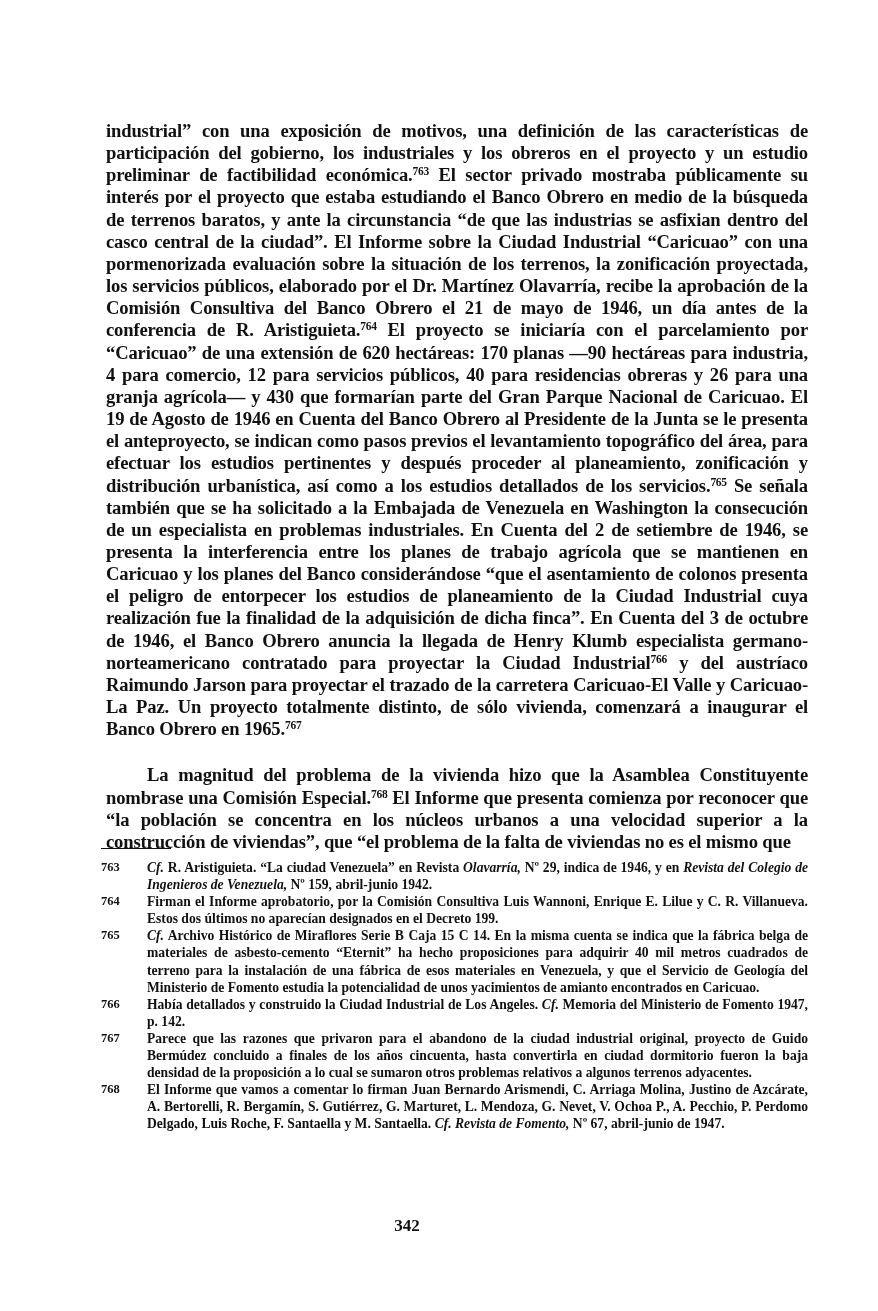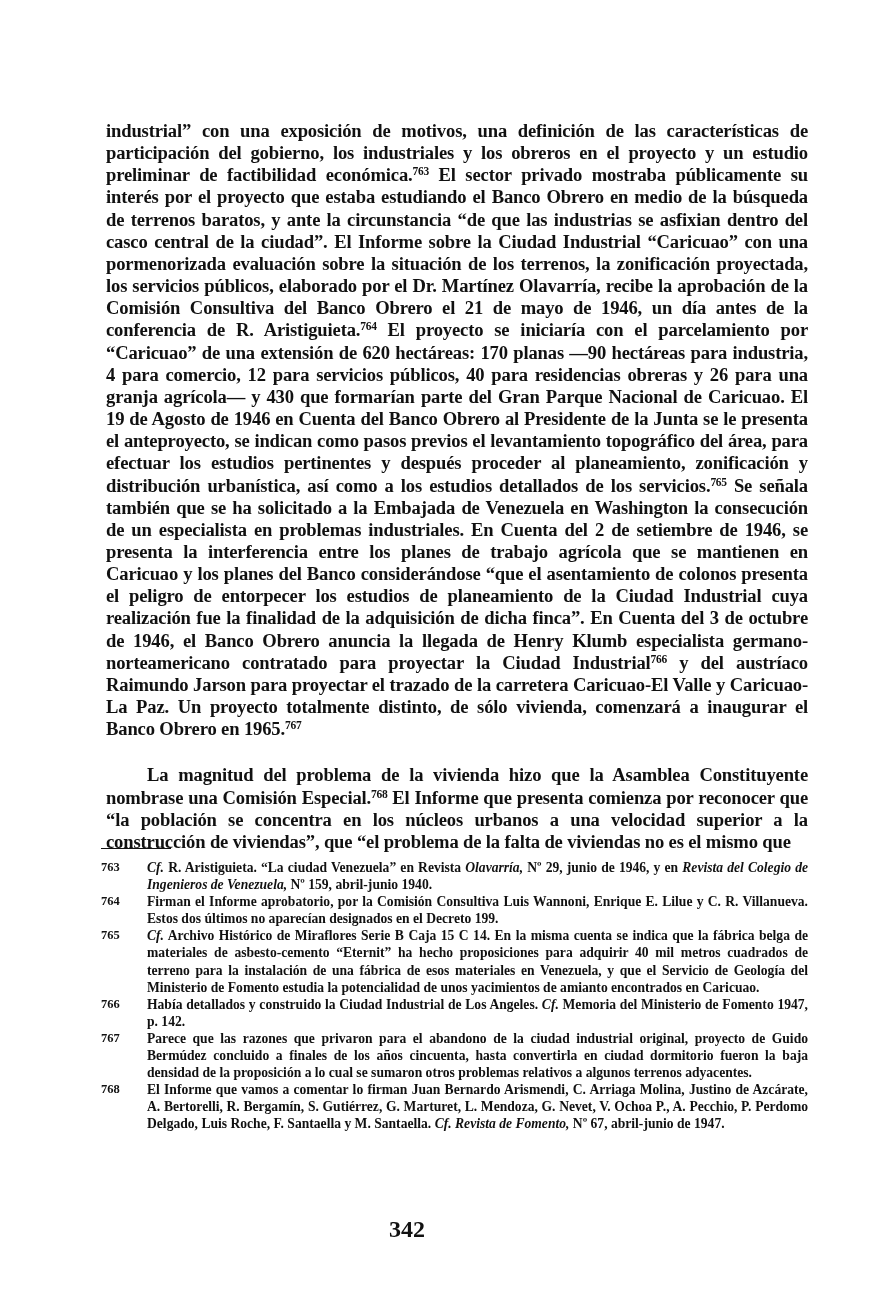--- a/index.html
+++ b/index.html
@@ -71,34 +71,34 @@
       top: 0;
       font-size: 12.5px;
     }
     .fn-text i { font-style: italic; }
     .page-number {
       position: absolute;
       left: 0;
       width: 814px;
       top: 1216px;
       text-align: center;
-      font-size: 24px;
+      font-size: 17px;
     }
   </style>
 </head>
 <body>
 
 <div class="page">
   <div class="body-text" id="body-text">
       <p><span>industrial” con una exposición de motivos, una definición de las características de participación del gobierno, los industriales y los obreros en el proyecto y un estudio preliminar de factibilidad económica.</span><sup class="fn">763</sup><span> El sector privado mostraba públicamente su interés por el proyecto que estaba estudiando el Banco Obrero en medio de la búsqueda de terrenos baratos, y ante la circunstancia “de que las industrias se asfixian dentro del casco central de la ciudad”. El Informe sobre la Ciudad Industrial “Caricuao” con una pormenorizada evaluación sobre la situación de los terrenos, la zonificación proyectada, los servicios públicos, elaborado por el Dr. Martínez Olavarría,  recibe la aprobación de la Comisión Consultiva del Banco Obrero el 21 de mayo de 1946, un día antes de la conferencia de R. Aristiguieta.</span><sup class="fn">764</sup><span> El proyecto se iniciaría con el parcelamiento por “Caricuao” de una extensión de 620 hectáreas: 170 planas —90 hectáreas para industria, 4 para comercio, 12 para servicios públicos, 40 para residencias obreras y 26 para una granja agrícola— y 430 que formarían parte del Gran Parque Nacional de Caricuao. El 19 de Agosto de 1946 en Cuenta del Banco Obrero al Presidente de la Junta se le presenta el anteproyecto, se indican como pasos previos el levantamiento topográfico del área, para efectuar los estudios pertinentes y después proceder al planeamiento, zonificación y distribución urbanística, así como a  los estudios detallados de los servicios.</span><sup class="fn">765</sup><span> Se señala también que se ha solicitado a la Embajada de Venezuela en Washington la consecución de un especialista en problemas industriales. En Cuenta del 2 de setiembre de 1946, se presenta la interferencia entre los planes de trabajo agrícola que se mantienen en Caricuao y los planes del Banco considerándose “que el asentamiento de colonos presenta el peligro de entorpecer los estudios de planeamiento de la Ciudad Industrial cuya realización fue la finalidad de la adquisición de dicha finca”. En Cuenta del 3 de octubre de 1946, el Banco Obrero anuncia la llegada de Henry Klumb especialista germano-norteamericano contratado para proyectar la Ciudad Industrial</span><sup class="fn">766</sup><span> y del austríaco  Raimundo Jarson para proyectar el trazado de la carretera Caricuao-El Valle y Caricuao-La Paz. Un proyecto totalmente distinto, de sólo vivienda, comenzará a inaugurar el Banco Obrero en 1965.</span><sup class="fn">767</sup></p>
       <p class="indent"><span>La magnitud del problema de la vivienda hizo que la Asamblea Constituyente nombrase una Comisión Especial.</span><sup class="fn">768</sup><span> El Informe que presenta comienza por reconocer que “la población se concentra en los núcleos urbanos a una velocidad superior a la construcción de viviendas”, que “el problema de la falta de viviendas no es el mismo que</span></p>
     </div>
   <div class="rule"></div>
   <div class="footnotes" id="footnotes">
-      <div class="fn-item"><span class="fn-num">763</span><span class="fn-text"><i>Cf.</i><span> R. Aristiguieta. “La ciudad Venezuela” en Revista </span><i>Olavarría,</i><span>  Nº 29, junio de 1946, y en </span><i>Revista del Colegio de Ingenieros de Venezuela,</i><span> Nº 159, abril-junio 1940.</span></span></div>
+      <div class="fn-item"><span class="fn-num">763</span><span class="fn-text"><i>Cf.</i><span> R. Aristiguieta. “La ciudad Venezuela” en Revista </span><i>Olavarría,</i><span>  Nº 29, indica de 1946, y en </span><i>Revista del Colegio de Ingenieros de Venezuela,</i><span> Nº 159, abril-junio 1942.</span></span></div>
       <div class="fn-item"><span class="fn-num">764</span><span class="fn-text"><span>Firman el Informe aprobatorio, por la Comisión Consultiva Luis Wannoni, Enrique E. Lilue y C. R. Villanueva. Estos dos últimos no aparecían designados en el Decreto 199.</span></span></div>
       <div class="fn-item"><span class="fn-num">765</span><span class="fn-text"><i>Cf.</i><span> Archivo Histórico de Miraflores Serie B Caja 15 C 14. En la misma cuenta se indica que la fábrica belga de materiales de asbesto-cemento “Eternit” ha hecho proposiciones para adquirir 40 mil metros cuadrados de terreno para la instalación de una fábrica de esos materiales en Venezuela, y que el Servicio de Geología del Ministerio de Fomento estudia la potencialidad de unos yacimientos de amianto encontrados en Caricuao.</span></span></div>
       <div class="fn-item"><span class="fn-num">766</span><span class="fn-text"><span>Había detallados y construido la Ciudad Industrial de Los Angeles. </span><i>Cf.</i><span> Memoria del Ministerio de Fomento 1947, p. 142.</span></span></div>
       <div class="fn-item"><span class="fn-num">767</span><span class="fn-text"><span>Parece que las razones que privaron para el abandono de la ciudad industrial original, proyecto de Guido Bermúdez concluido a finales de los años cincuenta, hasta convertirla en ciudad dormitorio fueron la baja densidad de la proposición a lo cual se sumaron otros problemas relativos a algunos terrenos adyacentes.</span></span></div>
       <div class="fn-item"><span class="fn-num">768</span><span class="fn-text"><span>El Informe que vamos a comentar lo firman Juan Bernardo Arismendi, C. Arriaga Molina, Justino de Azcárate, A. Bertorelli, R. Bergamín, S. Gutiérrez, G. Marturet, L. Mendoza, G. Nevet, V. Ochoa P., A. Pecchio, P. Perdomo Delgado, Luis Roche, F. Santaella y M. Santaella. </span><i>Cf. Revista de Fomento,</i><span> Nº 67, abril-junio de 1947.</span></span></div>
     </div>
   <div class="page-number">342</div>
 </div>
 
 </body></html>

